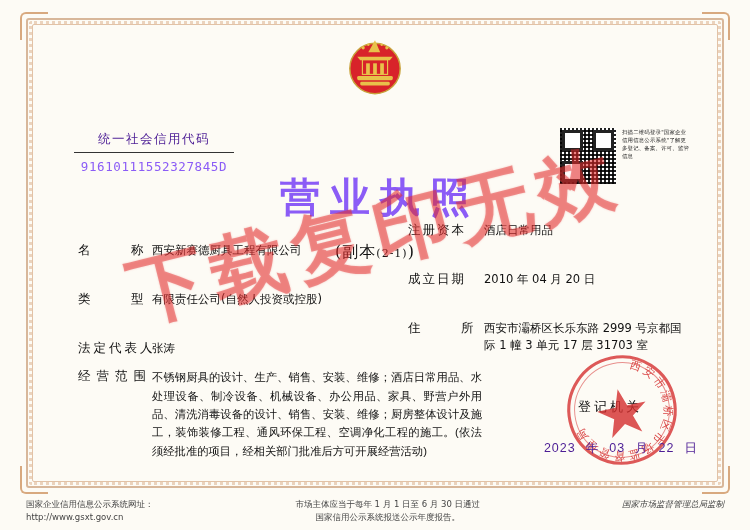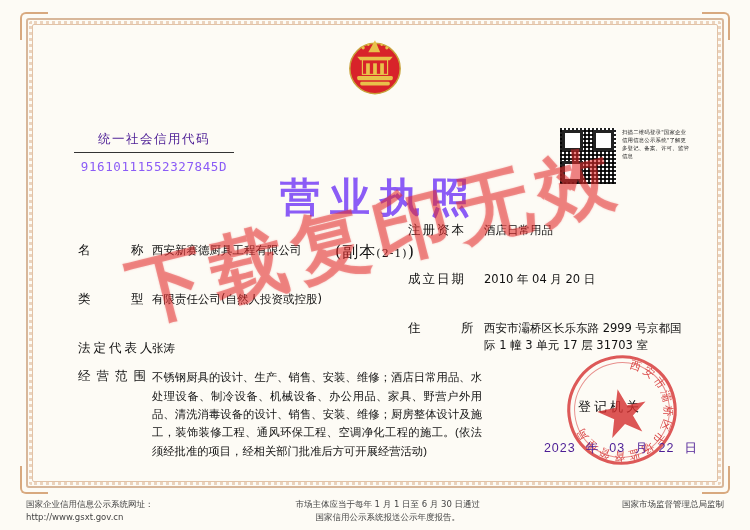--- a/index.html
+++ b/index.html
@@ -280,21 +280,21 @@
     right: 26px;
     bottom: 6px;
     font-size: 8.5px;
     color: #444;
     display: flex;
     justify-content: space-between;
     font-family: "DejaVu Sans", "Liberation Sans", sans-serif;
   }
   .footer .cell { line-height: 1.55; }
   .footer .cell.center { text-align: center; }
-  .footer .cell.right { text-align: right; }
+  .footer .cell.right { text-align: right; font-style: italic; }
 </style>
 </head>
 <body>
 
 <div id="license">
 
   <div class="border-outer"></div>
   <div class="border-dots"></div>
   <div class="border-inner"></div>
   <div class="corner tl"></div>

